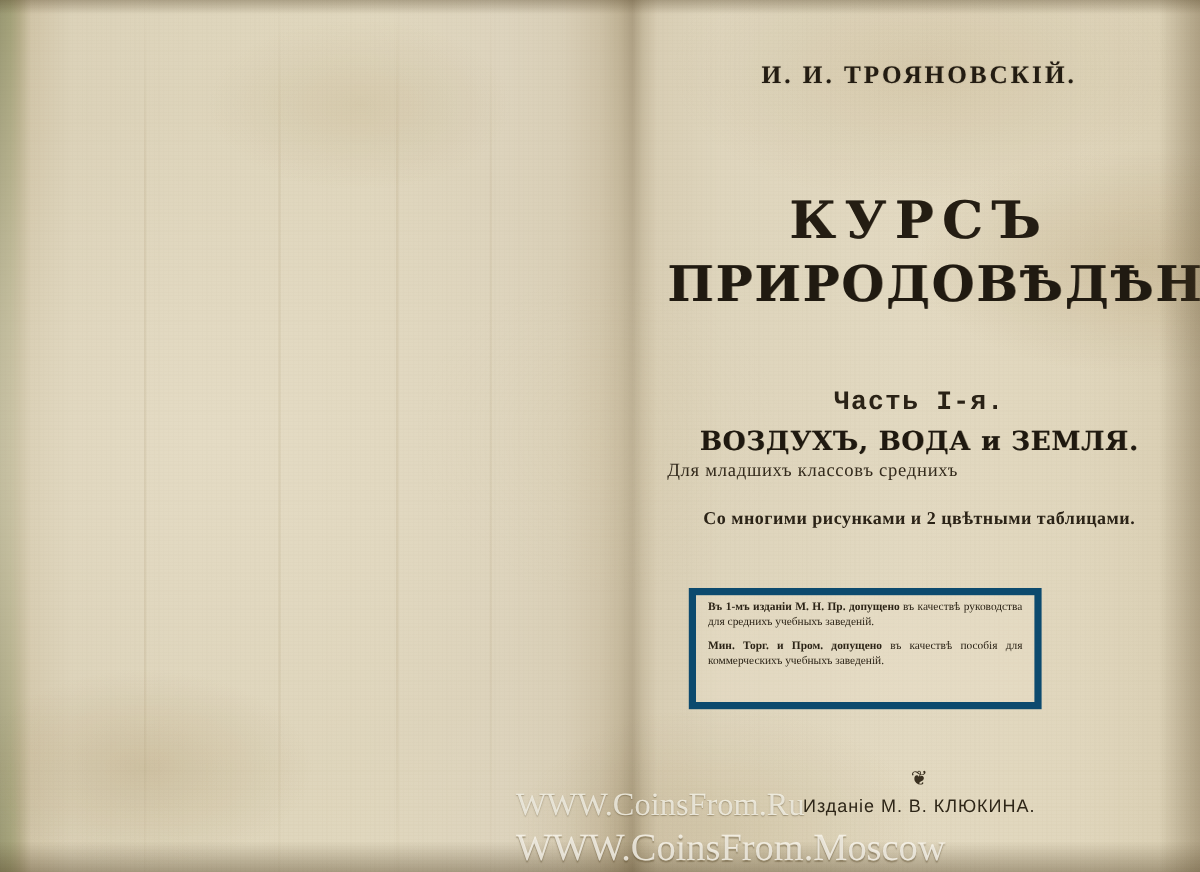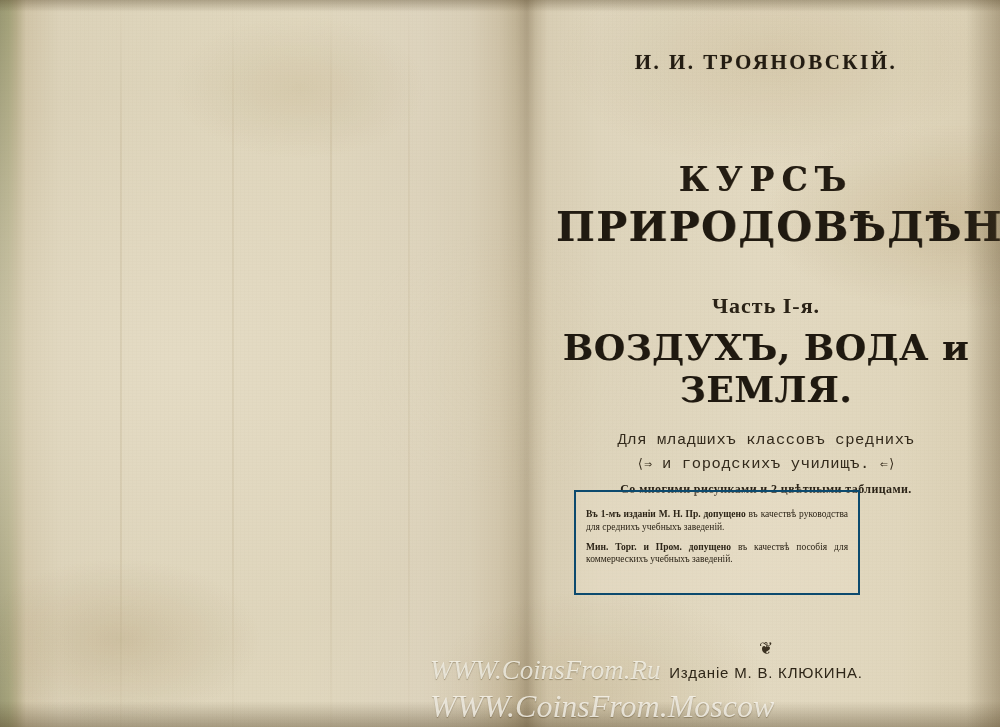--- a/index.html
+++ b/index.html
@@ -108,89 +108,87 @@
     text-shadow: 0 0 1px rgba(50,40,20,0.35);
   }
 
   .title-main {
     text-align: center;
     margin-top: 88px;
   }
   .title-line1 {
     font-family: "DejaVu Serif", serif;
     font-weight: bold;
-    font-size: 33px;
+    font-size: 43px;
     letter-spacing: 7px;
     line-height: 1;
     color: #241d13;
     text-shadow: 0.5px 0 0 rgba(40,30,14,0.5);
   }
   .title-line2 {
     font-family: "DejaVu Serif", serif;
     font-weight: bold;
     font-size: 41px;
     letter-spacing: 1.5px;
     line-height: 1.25;
     margin-top: 6px;
     color: #201a11;
     text-shadow: 0.6px 0 0 rgba(40,30,14,0.55);
   }
 
   .part {
     text-align: center;
-    margin-top: 40px;
-    font-family: Liberation Serif, serif;
+    margin-top: 60px;
+    font-family: Liberation Mono, monospace;
     font-weight: bold;
     font-size: 22px;
     letter-spacing: 1px;
     color: #2a2216;
   }
   .subtitle {
     text-align: center;
     margin-top: 7px;
     font-family: "DejaVu Serif", serif;
     font-weight: bold;
-    font-size: 36px;
+    font-size: 22px;
     letter-spacing: 0.5px;
     color: #1f1910;
     text-shadow: 0.5px 0 0 rgba(40,30,14,0.45);
   }
 
   .audience {
-    text-align: center;
-    margin-top: 18px;
-    font-family: Liberation Mono, monospace;
+    font-family: Liberation Serif, serif;
     font-size: 15.5px;
     line-height: 1.55;
     letter-spacing: 0.6px;
     color: #332a1c;
   }
   .audience .orn {
     font-size: 13px;
     letter-spacing: 0;
     color: #3b3121;
   }
   .figures-note {
     text-align: center;
-    margin-top: 6px;
-    font-family: "Liberation Serif", serif;
-    font-weight: bold;
-    font-size: 12px;
+    margin-top: 20px;
+    font-family: "Liberation Serif", serif;
+    font-weight: bold;
+    font-size: 15px;
     letter-spacing: 0.4px;
     color: #2b2317;
   }
 
   
   .approvals {
     position: absolute;
     left: 18px;
     top: 490px;
     width: 262px;
-    border: 2px solid #0c4a6e;
-    padding: 16px 10px 9px 10px;
+    border: 6px solid #0c4a6e;
+    padding: 4px 10px 9px 10px;
     background: rgba(236,228,206,0.28);
   }
   .approvals p {
     margin: 0 0 7px 0;
     font-family: "Liberation Serif", serif;
     font-size: 9.5px;
     line-height: 1.35;
     text-align: justify;
     color: #2c2417;
   }
@@ -217,21 +215,20 @@
     letter-spacing: 0.8px;
     color: #2e2618;
   }
 
   
   .wm {
     position: absolute;
     font-family: "Liberation Serif", serif;
     white-space: nowrap;
     pointer-events: none;
-    font-style: italic;
   }
   .wm-1 {
     left: 430px;
     top: 655px;
     font-size: 27px;
     color: rgba(250,248,240,0.78);
     text-shadow: 0 1px 1px rgba(90,75,45,0.45);
   }
   .wm-2 {
     left: 430px;
@@ -263,25 +260,20 @@
     <div class="title-main">
       <div class="title-line1">КУРСЪ</div>
       <div class="title-line2">ПРИРОДОВѢДѢНІЯ.</div>
     </div>
 
     <div class="part">Часть I-я.</div>
     <div class="subtitle">ВОЗДУХЪ, ВОДА и ЗЕМЛЯ.</div>
 
     <div class="audience">
       <div>Для младшихъ классовъ среднихъ</div>
-      <div>
-        <span class="orn">⟨⇒</span>
-        <span>и городскихъ училищъ.</span>
-        <span class="orn">⇐⟩</span>
-      </div>
     </div>
 
     <div class="figures-note">Со многими рисунками и 2 цвѣтными таблицами.</div>
 
     <div class="approvals">
       <p><span class="lead">Въ 1-мъ изданіи М. Н. Пр. допущено</span> въ качествѣ руководства для среднихъ учебныхъ заведеній.</p>
       <p><span class="lead">Мин. Торг. и Пром. допущено</span> въ качествѣ пособія для коммерческихъ учебныхъ заведеній.</p>
     </div>
 
     <div class="emblem">❦</div>

